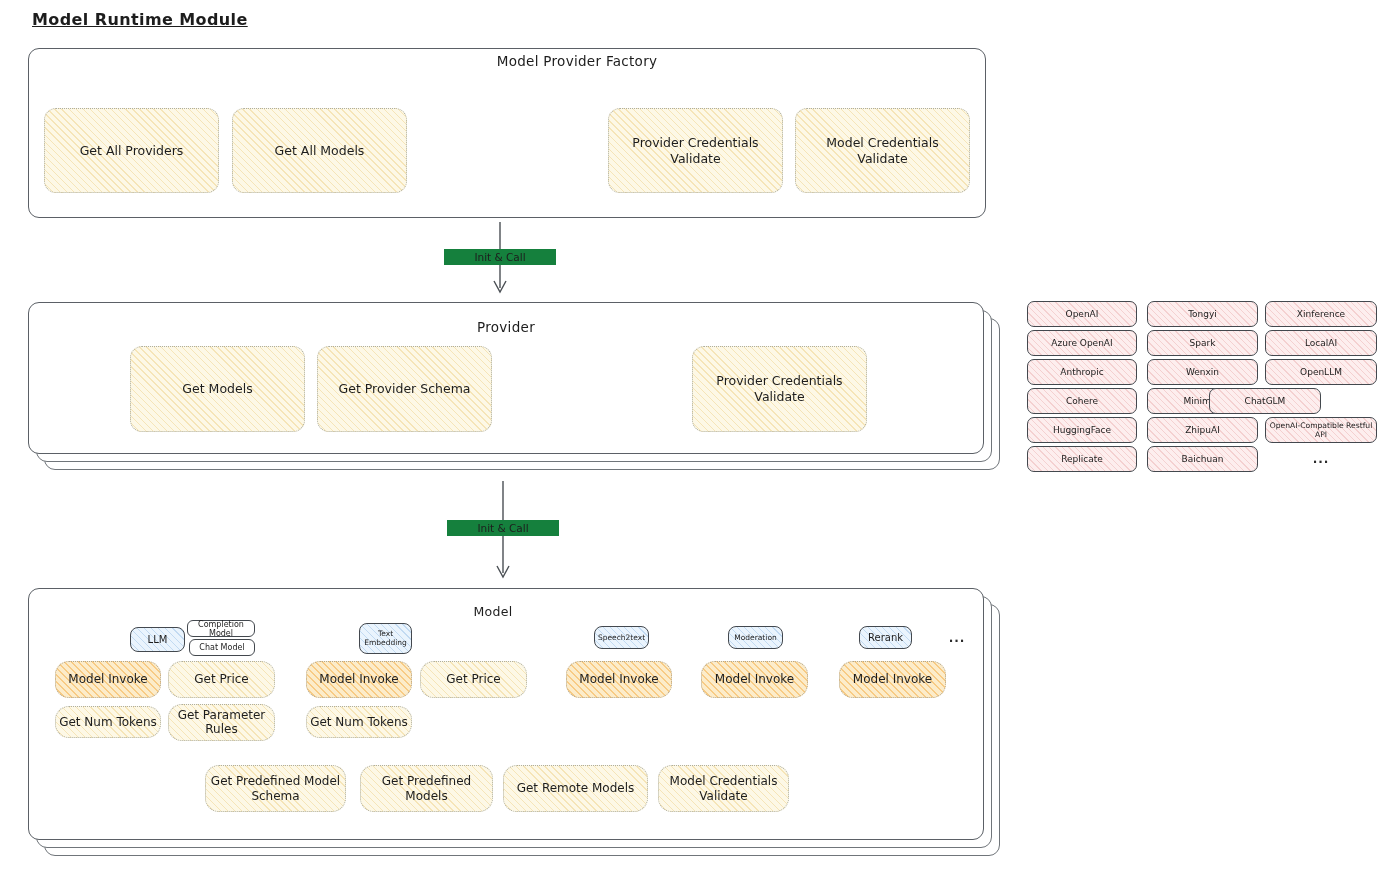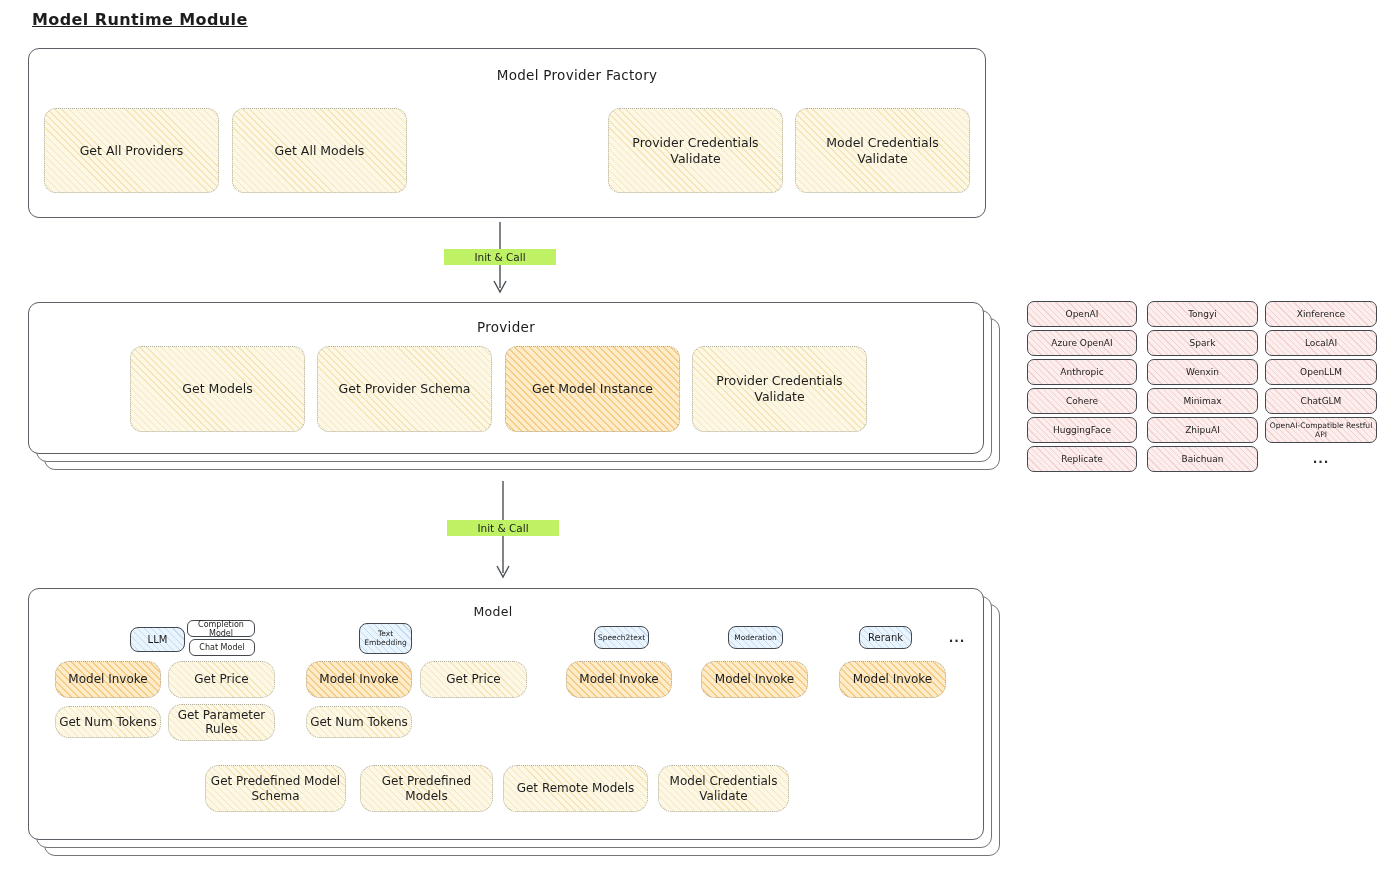--- a/index.html
+++ b/index.html
@@ -44,69 +44,68 @@
   .pink.small{font-size:7.6px;}
 
   
   .blue{
     background-color:#eaf4fd;
     background-image:repeating-linear-gradient(45deg,rgba(120,170,220,.35) 0,rgba(120,170,220,.35) 1px,transparent 1px,transparent 5px);
     border:1.2px solid #43484e;border-radius:8px;
   }
   .chip-white{background:#ffffff;border:1.1px solid #43484e;border-radius:6px;font-size:8px;}
 
-  .arrow-label{font-size:10.5px;background:#bef264;padding:0 3px;}
+  .arrow-label{font-size:10.5px;background:#15803d;padding:0 3px;}
   .dots{font-size:12px;font-weight:700;letter-spacing:1px;color:#2b2b2b;}
 </style>
 </head>
 <body>
 
 <div class="canvas">
 
   <div class="abs page-title" style="left:32px;top:10px;text-decoration:underline;">Model Runtime Module</div>
 
   <div class="abs frame" style="left:28px;top:48px;width:958px;height:170px;"></div>
-  <div class="abs center frame-title" style="left:28px;top:66px;width:1098px;height:18px;">Model Provider Factory</div>
+  <div class="abs center frame-title" style="left:28px;top:52px;width:1098px;height:18px;">Model Provider Factory</div>
 
   <div class="abs center btn yellow f-btn" style="left:44px;top:108px;width:175px;height:85px;">Get All Providers</div>
   <div class="abs center btn yellow f-btn" style="left:232px;top:108px;width:175px;height:85px;">Get All Models</div>
   <div class="abs center btn yellow f-btn" style="left:608px;top:108px;width:175px;height:85px;padding:0 20px;">Provider Credentials Validate</div>
   <div class="abs center btn yellow f-btn" style="left:795px;top:108px;width:175px;height:85px;padding:0 24px;">Model Credentials Validate</div>
 
   <svg class="abs" style="left:489px;top:222px;" width="22" height="74">
     <line x1="11" y1="0" x2="11" y2="66" stroke="#4a4f54" stroke-width="1.4"></line>
     <polyline points="5,59 11,70 17,59" fill="none" stroke="#4a4f54" stroke-width="1.4"></polyline>
   </svg>
   <div class="abs center arrow-label" style="left:444px;top:249px;width:112px;height:16px;">Init &amp; Call</div>
 
   <div class="abs frame-layer" style="left:44px;top:318px;width:956px;height:152px;"></div>
   <div class="abs frame-layer" style="left:36px;top:310px;width:956px;height:152px;"></div>
   <div class="abs frame" style="left:28px;top:302px;width:956px;height:152px;"></div>
   <div class="abs center frame-title" style="left:28px;top:318px;width:956px;height:18px;">Provider</div>
 
   <div class="abs center btn yellow f-btn" style="left:130px;top:346px;width:175px;height:86px;">Get Models</div>
   <div class="abs center btn yellow f-btn" style="left:317px;top:346px;width:175px;height:86px;">Get Provider Schema</div>
-  <div class="abs center btn orange f-btn" style="left:505px;top:346px;width:175px;height:86px;padding:0 22px;">Get Model Instance</div>
   <div class="abs center btn yellow f-btn" style="left:692px;top:346px;width:175px;height:86px;padding:0 20px;">Provider Credentials Validate</div>
 
   <div class="abs center pink" style="left:1027px;top:301px;width:110px;height:26px;">OpenAI</div>
   <div class="abs center pink" style="left:1147px;top:301px;width:111px;height:26px;">Tongyi</div>
   <div class="abs center pink" style="left:1265px;top:301px;width:112px;height:26px;">Xinference</div>
 
   <div class="abs center pink" style="left:1027px;top:330px;width:110px;height:26px;">Azure OpenAI</div>
   <div class="abs center pink" style="left:1147px;top:330px;width:111px;height:26px;">Spark</div>
   <div class="abs center pink" style="left:1265px;top:330px;width:112px;height:26px;">LocalAI</div>
 
   <div class="abs center pink" style="left:1027px;top:359px;width:110px;height:26px;">Anthropic</div>
   <div class="abs center pink" style="left:1147px;top:359px;width:111px;height:26px;">Wenxin</div>
   <div class="abs center pink" style="left:1265px;top:359px;width:112px;height:26px;">OpenLLM</div>
 
   <div class="abs center pink" style="left:1027px;top:388px;width:110px;height:26px;">Cohere</div>
   <div class="abs center pink" style="left:1147px;top:388px;width:111px;height:26px;">Minimax</div>
-  <div class="abs center pink" style="left:1265px;top:388px;width:112px;height:26px;">ChatGLM</div>
+  <div class="abs center pink" style="left:1209px;top:388px;width:112px;height:26px;">ChatGLM</div>
 
   <div class="abs center pink" style="left:1027px;top:417px;width:110px;height:26px;">HuggingFace</div>
   <div class="abs center pink" style="left:1147px;top:417px;width:111px;height:26px;">ZhipuAI</div>
   <div class="abs center pink small" style="left:1265px;top:417px;width:112px;height:26px;">OpenAI-Compatible Restful API</div>
 
   <div class="abs center pink" style="left:1027px;top:446px;width:110px;height:26px;">Replicate</div>
   <div class="abs center pink" style="left:1147px;top:446px;width:111px;height:26px;">Baichuan</div>
   <div class="abs center dots" style="left:1265px;top:446px;width:112px;height:26px;">...</div>
 
   <svg class="abs" style="left:492px;top:481px;" width="22" height="100">

